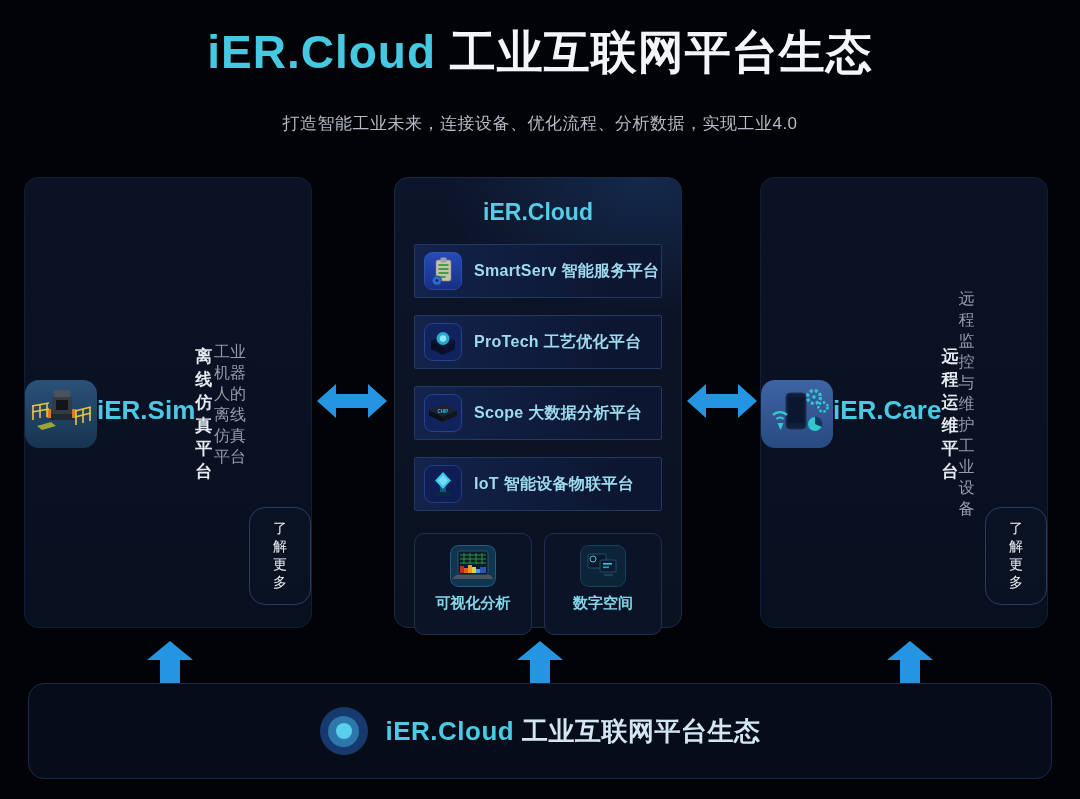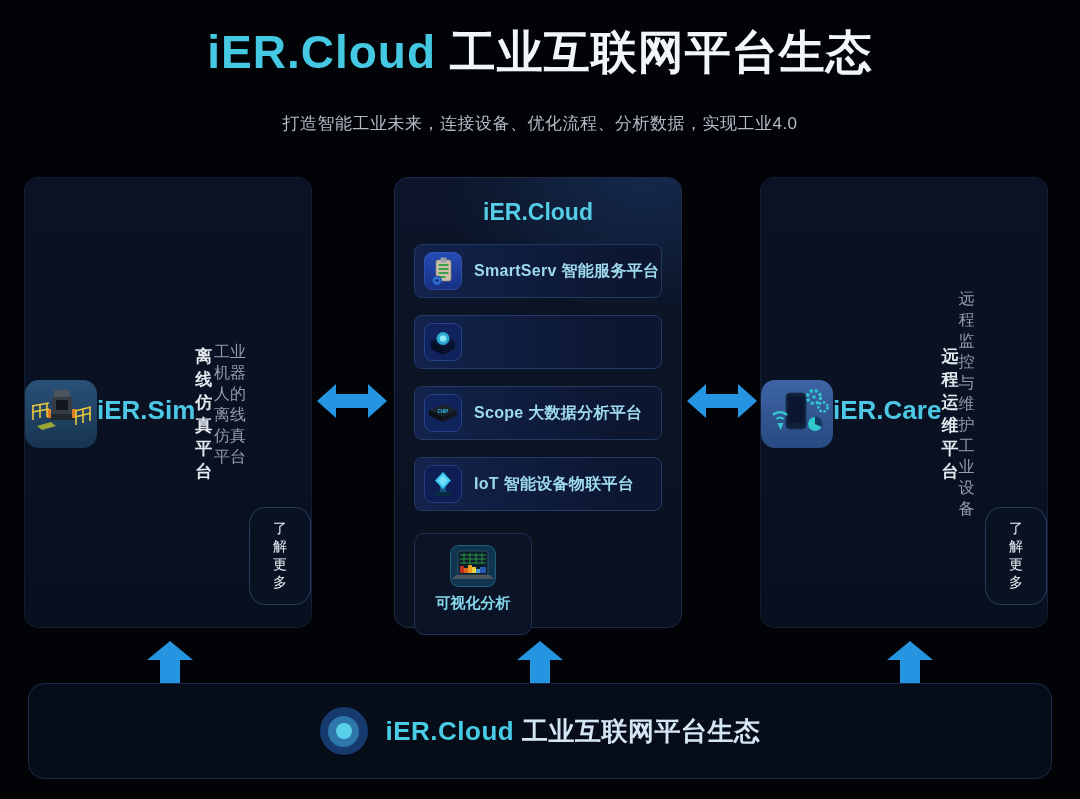--- a/index.html
+++ b/index.html
@@ -31,21 +31,21 @@
   .card-sub{margin-top:23px;font-size:17px;font-weight:700;color:#e4e9f0;}
   .card-desc{margin-top:4px;font-size:16px;color:#929cab;}
 
   .more-btn{margin-top:auto;margin-bottom:22px;padding:12px 23px;font-size:14px;color:#eef2f7;
             background:rgba(12,22,40,.4);border:1px solid #2a3d5e;border-radius:16px;cursor:pointer;
             font-family:inherit;}
 
   
   .center-title{margin:21px 0 0;font-size:23px;font-weight:bold;color:#55cde6;}
   .plat-list{margin-top:18px;width:248px;display:flex;flex-direction:column;gap:17px;}
-  .plat-item{height:52px;border-radius:8px;border:1px solid #223962;display:flex;align-items:center;
+  .plat-item{height:52px;border-radius:2px;border:1px solid #223962;display:flex;align-items:center;
              background:linear-gradient(90deg,#13234c 0%,#0c1630 85%);cursor:pointer;}
   .plat-icon{margin:0 12px 0 9px;width:38px;height:38px;display:block;}
   .plat-label{font-size:16px;font-weight:600;color:#9edaee;letter-spacing:.3px;}
 
   .tile-row{margin-top:22px;width:248px;display:flex;gap:12px;}
   .tile{width:118px;height:102px;border-radius:10px;border:1px solid #1f3050;background:#0b1426;
         display:flex;flex-direction:column;align-items:center;cursor:pointer;box-sizing:border-box;}
   .tile-icon{margin-top:11px;width:46px;height:42px;border-radius:8px;display:block;}
   .tile-label{margin-top:7px;font-size:15px;font-weight:bold;color:#84d6ea;}
 
@@ -133,20 +133,21 @@
 
       <div class="plat-item">
         <svg class="plat-icon" width="38" height="38" viewBox="0 0 38 38">
           <rect x="0.5" y="0.5" width="37" height="37" rx="8" fill="#11235c" stroke="#2c4c9a" stroke-opacity=".8"></rect>
           <polygon points="19,24 31,18 19,12 7,18" fill="#0a1638"></polygon>
           <polygon points="7,18 19,24 19,32 7,26" fill="#060e26"></polygon>
           <polygon points="31,18 19,24 19,32 31,26" fill="#081230"></polygon>
           <circle cx="19" cy="15.5" r="6.5" fill="#2ec0e8" opacity=".85"></circle>
           <circle cx="19" cy="15.5" r="3.3" fill="#8ae8f8"></circle>
         </svg>
+        <span class="plat-label">ProTech 工艺优化平台</span>
       </div>
 
       <div class="plat-item">
         <svg class="plat-icon" width="38" height="38" viewBox="0 0 38 38">
           <rect x="0.5" y="0.5" width="37" height="37" rx="8" fill="#11235c" stroke="#2c4c9a" stroke-opacity=".8"></rect>
           <polygon points="19,10 33,16.5 19,23 5,16.5" fill="#1c222e"></polygon>
           <polygon points="5,16.5 19,23 19,28 5,21.5" fill="#0c0f16"></polygon>
           <polygon points="33,16.5 19,23 19,28 33,21.5" fill="#11151d"></polygon>
           <text x="19" y="18.5" font-size="4.5" fill="#2ec0e8" text-anchor="middle" font-family="Liberation Sans, sans-serif" font-weight="bold">CHIP</text>
         </svg>
@@ -182,20 +183,32 @@
           <rect x="10" y="21" width="4" height="7" fill="#c03020"></rect>
           <rect x="14" y="23" width="4" height="5" fill="#e06020"></rect>
           <rect x="18" y="20" width="4" height="8" fill="#e8a020"></rect>
           <rect x="22" y="22" width="4" height="6" fill="#e8d040"></rect>
           <rect x="26" y="24" width="4" height="4" fill="#40a0d0"></rect>
           <rect x="30" y="22" width="6" height="6" fill="#2858b0"></rect>
           <polygon points="6,30 40,30 44,34 2,34" fill="#4a5560"></polygon>
         </svg>
         <span class="tile-label">可视化分析</span>
       </div>
+      <div class="tile">
+        <svg class="tile-icon" width="46" height="42" viewBox="0 0 46 42">
+          <rect x="0.5" y="0.5" width="45" height="41" rx="8" fill="#0c2338" stroke="#1f4a66" stroke-opacity=".8"></rect>
+          <rect x="8" y="9" width="18" height="14" rx="1.5" fill="#0a1828" stroke="#2a5a78" stroke-width=".8"></rect>
+          <circle cx="13" cy="14" r="3" fill="none" stroke="#35c8e0" stroke-width="1"></circle>
+          <rect x="20" y="15" width="16" height="12" rx="1.5" fill="#0c1c30" stroke="#2a5a78" stroke-width=".8"></rect>
+          <rect x="23" y="18" width="9" height="1.6" fill="#35c8e0"></rect>
+          <rect x="23" y="21.5" width="6" height="1.6" fill="#2aa0c0"></rect>
+          <rect x="24" y="29" width="9" height="2.2" fill="#22404f"></rect>
+        </svg>
+        <span class="tile-label">数字空间</span>
+      </div>
     </div>
   </section>
 
   <section class="card side-card card-care">
     <div class="app-icon care-bg">
       <svg width="72" height="68" viewBox="0 0 72 68">
         <rect x="25" y="13" width="20" height="36" rx="4" fill="#101f3a" stroke="#1c3257"></rect>
         <rect x="27.5" y="17" width="15" height="26" fill="#0b1730"></rect>
         <circle cx="53" cy="17" r="6.5" fill="none" stroke="#2fc8cf" stroke-width="3.2" stroke-dasharray="3 2.1"></circle>
         <circle cx="53" cy="17" r="1.8" fill="#2fc8cf"></circle>

